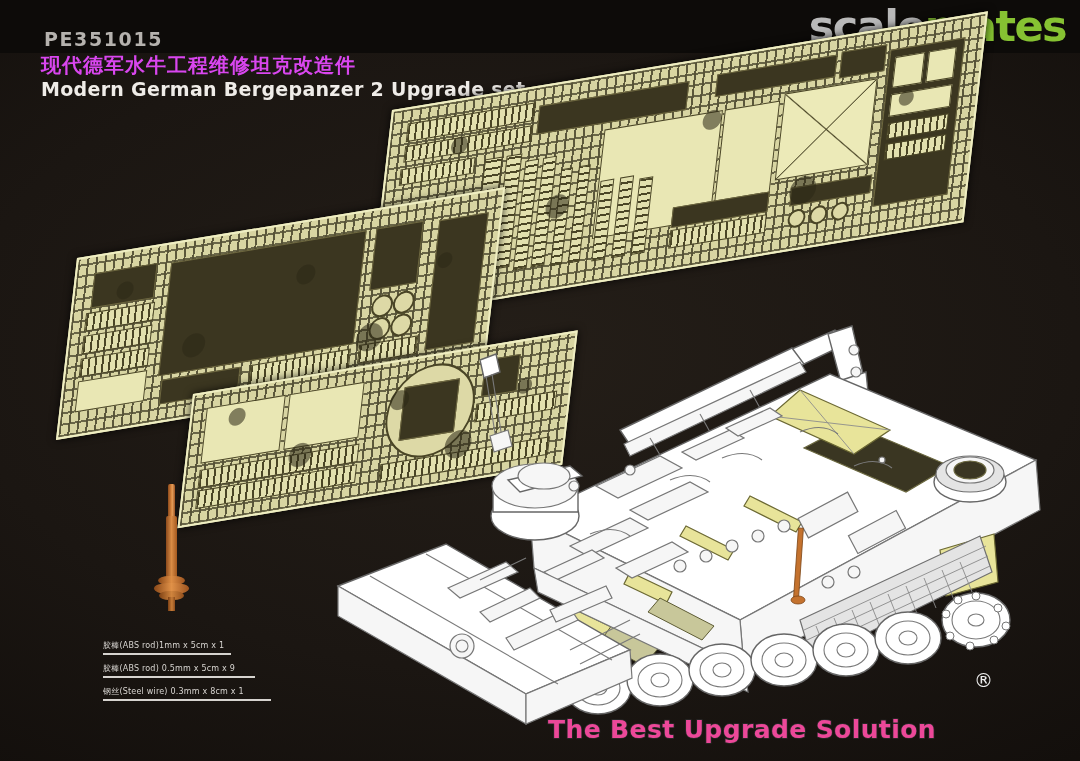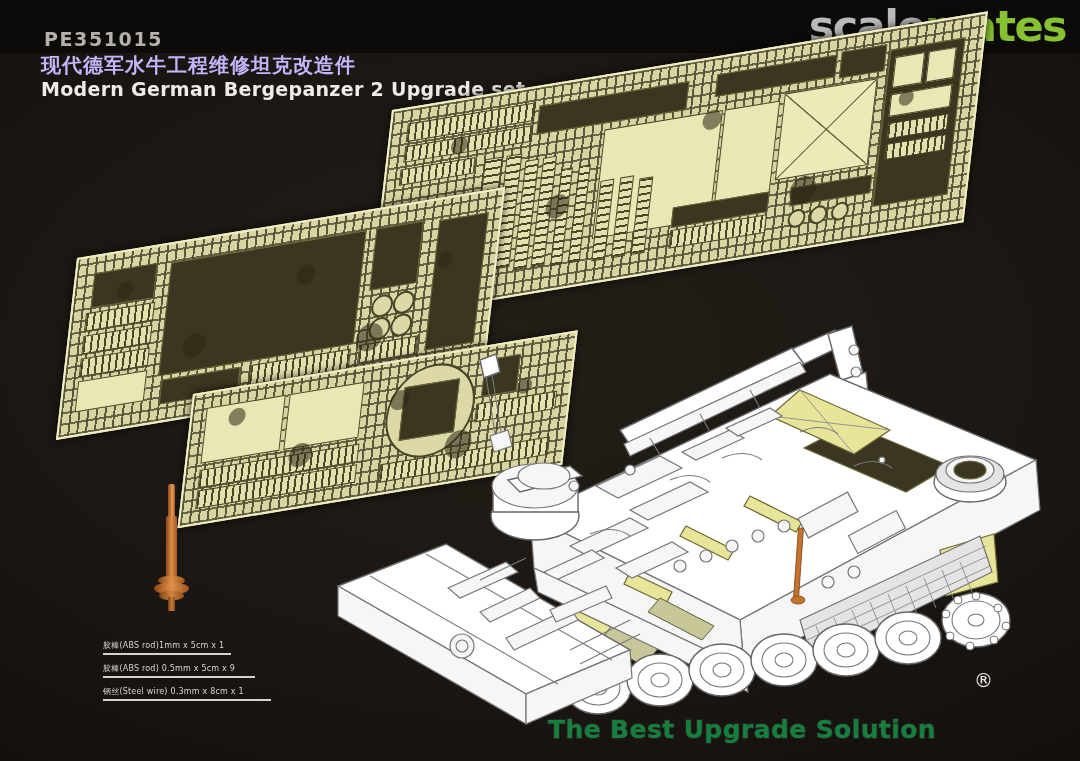--- a/index.html
+++ b/index.html
@@ -60,21 +60,21 @@
     color: #b5b2ae;
     font-family: "DejaVu Sans", sans-serif;
   }
   .title-cn {
     position: absolute;
     left: 41px;
     top: 52px;
     font-size: 20px;
     font-weight: bold;
     letter-spacing: 1px;
-    color: #c4b5fd;
+    color: #d946ef;
     font-family: "DejaVu Sans", sans-serif;
     white-space: nowrap;
   }
   .title-en {
     position: absolute;
     left: 41px;
     top: 78px;
     font-size: 19px;
     font-weight: bold;
     letter-spacing: 0.3px;
@@ -263,21 +263,21 @@
     color: #efefef;
     font-family: "DejaVu Sans", sans-serif;
   }
   .vm-tag {
     position: absolute;
     left: 18px;
     top: 47px;
     font-size: 25px;
     font-weight: bold;
     font-family: "DejaVu Sans", sans-serif;
-    color: #15803d;
+    color: #ec4899;
     -webkit-text-stroke: 1.5px #2b2b2b;
     paint-order: stroke fill;
     white-space: nowrap;
     letter-spacing: 0.4px;
     text-align: center;
   }
 </style>
 </head>
 <body>
 

